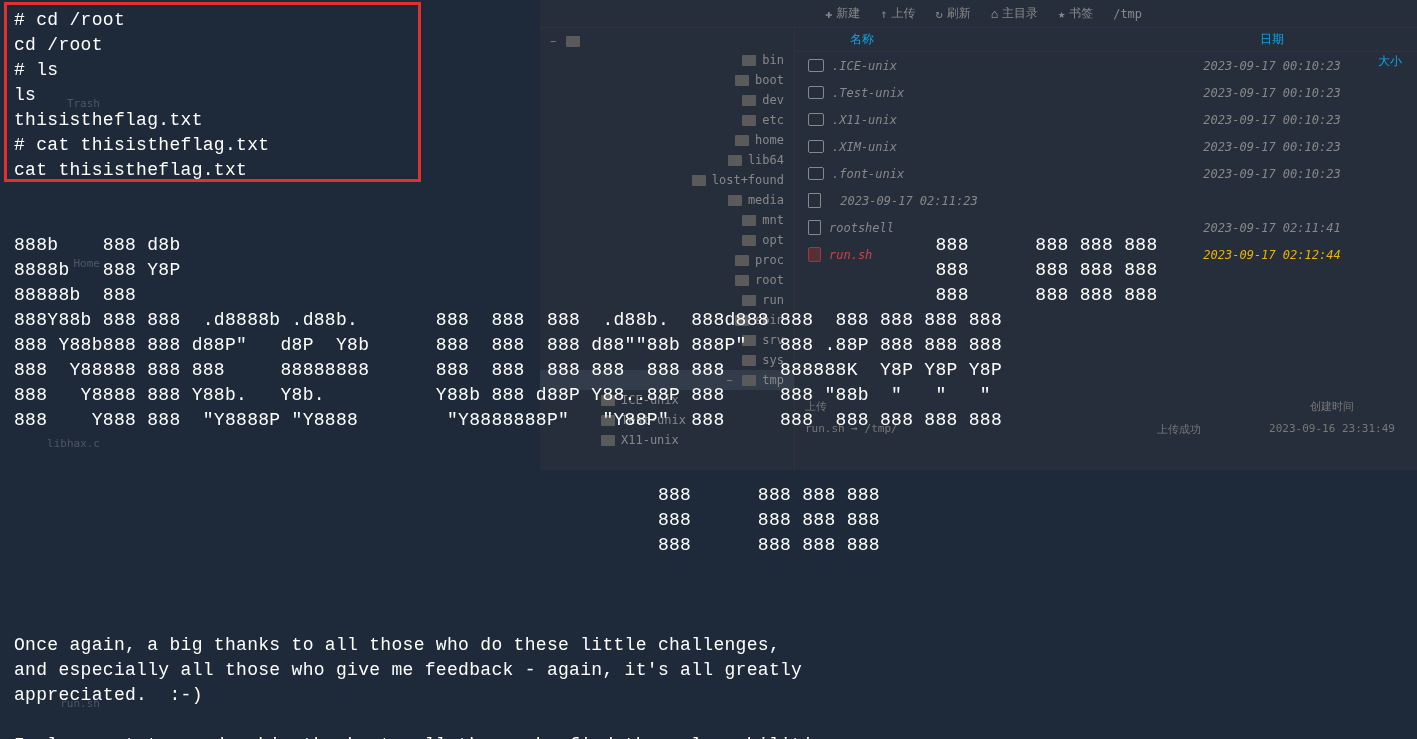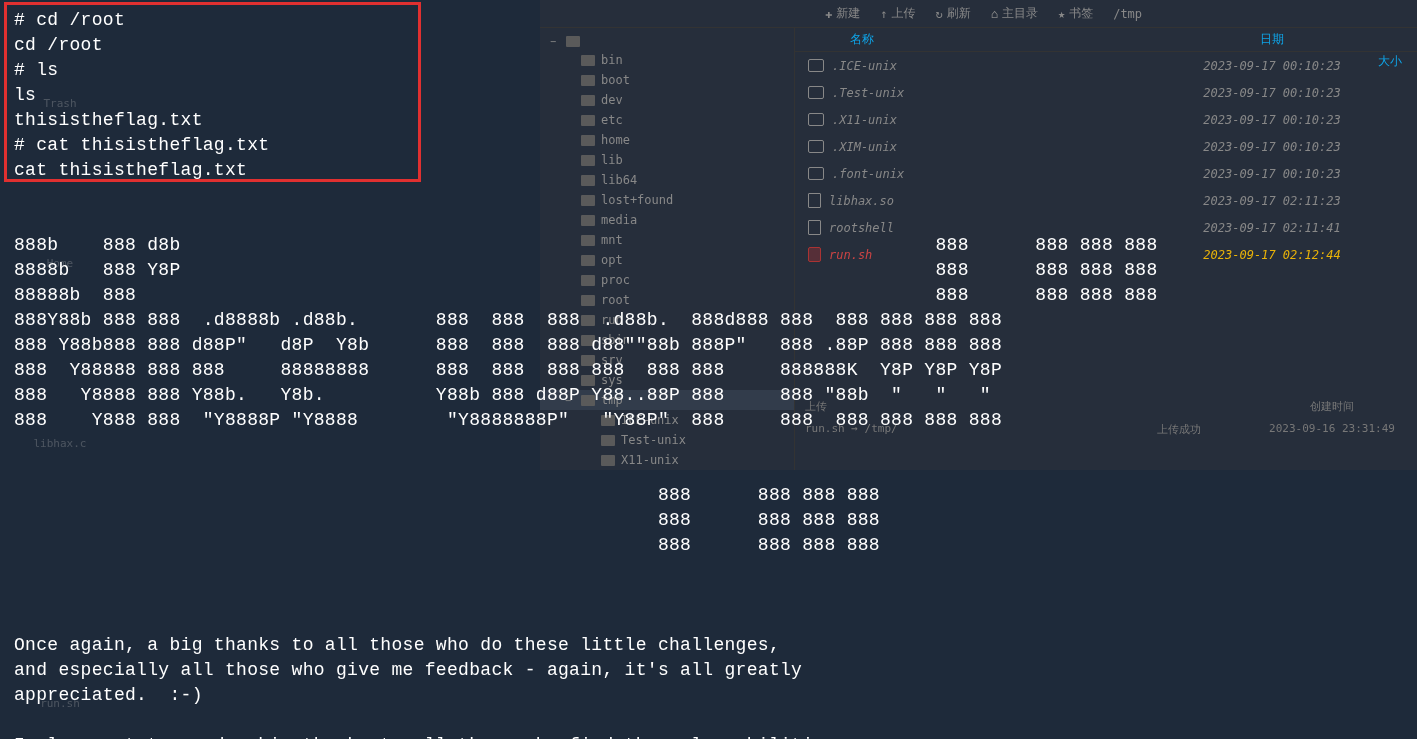--- a/index.html
+++ b/index.html
@@ -28,21 +28,21 @@
       position: absolute;
       left: 20px;
       top: 20px;
       z-index: 1;
     }
     .desktop-icon {
       width: 80px;
       height: 90px;
       display: flex;
       flex-direction: column;
-      align-items: center;
+      align-items: flex-end;
       justify-content: flex-end;
       margin-bottom: 15px;
       opacity: 0.3;
     }
     .desktop-icon-glyph {
       width: 48px;
       height: 48px;
       display: flex;
       align-items: center;
       justify-content: center;
@@ -88,21 +88,21 @@
       overflow: hidden;
     }
     .fm-tree-item {
       display: flex;
       align-items: center;
       padding: 3px 10px;
       font-size: 12px;
       color: #888;
       gap: 6px;
     }
-    .fm-tree-item.indent1 { padding-left: 25px; }
+    .fm-tree-item.indent1 { padding-left: 25px; justify-content: flex-end; }
     .fm-tree-item.indent2 { padding-left: 45px; }
     .fm-tree-expand {
       width: 10px;
       color: #888;
       font-size: 10px;
     }
     .fm-folder-icon {
       width: 14px;
       height: 11px;
       background: #5a5a5a;
@@ -293,25 +293,20 @@
           <span>etc</span>
         </div>
         <div class="fm-tree-item indent1">
           <span class="fm-tree-expand"></span>
           <span class="fm-folder-icon"></span>
           <span>home</span>
         </div>
         <div class="fm-tree-item indent1">
           <span class="fm-tree-expand"></span>
           <span class="fm-folder-icon"></span>
-          <span>lib</span>
-        </div>
-        <div class="fm-tree-item indent1">
-          <span class="fm-tree-expand"></span>
-          <span class="fm-folder-icon"></span>
           <span>lib64</span>
         </div>
         <div class="fm-tree-item indent1">
           <span class="fm-tree-expand"></span>
           <span class="fm-folder-icon"></span>
           <span>lost+found</span>
         </div>
         <div class="fm-tree-item indent1">
           <span class="fm-tree-expand"></span>
           <span class="fm-folder-icon"></span>
@@ -410,21 +405,20 @@
             <span style="width: 60px;"></span>
           </div>
           <div class="fm-list-row">
             <span class="fm-row-icon folder"></span>
             <span class="fm-row-name">.font-unix</span>
             <span class="fm-row-date">2023-09-17 00:10:23</span>
             <span style="width: 60px;"></span>
           </div>
           <div class="fm-list-row">
             <span class="fm-row-icon file"></span>
-            <span class="fm-row-name">libhax.so</span>
             <span class="fm-row-date">2023-09-17 02:11:23</span>
             <span style="width: 60px;"></span>
           </div>
           <div class="fm-list-row">
             <span class="fm-row-icon file"></span>
             <span class="fm-row-name">rootshell</span>
             <span class="fm-row-date">2023-09-17 02:11:41</span>
             <span style="width: 60px;"></span>
           </div>
           <div class="fm-list-row">

